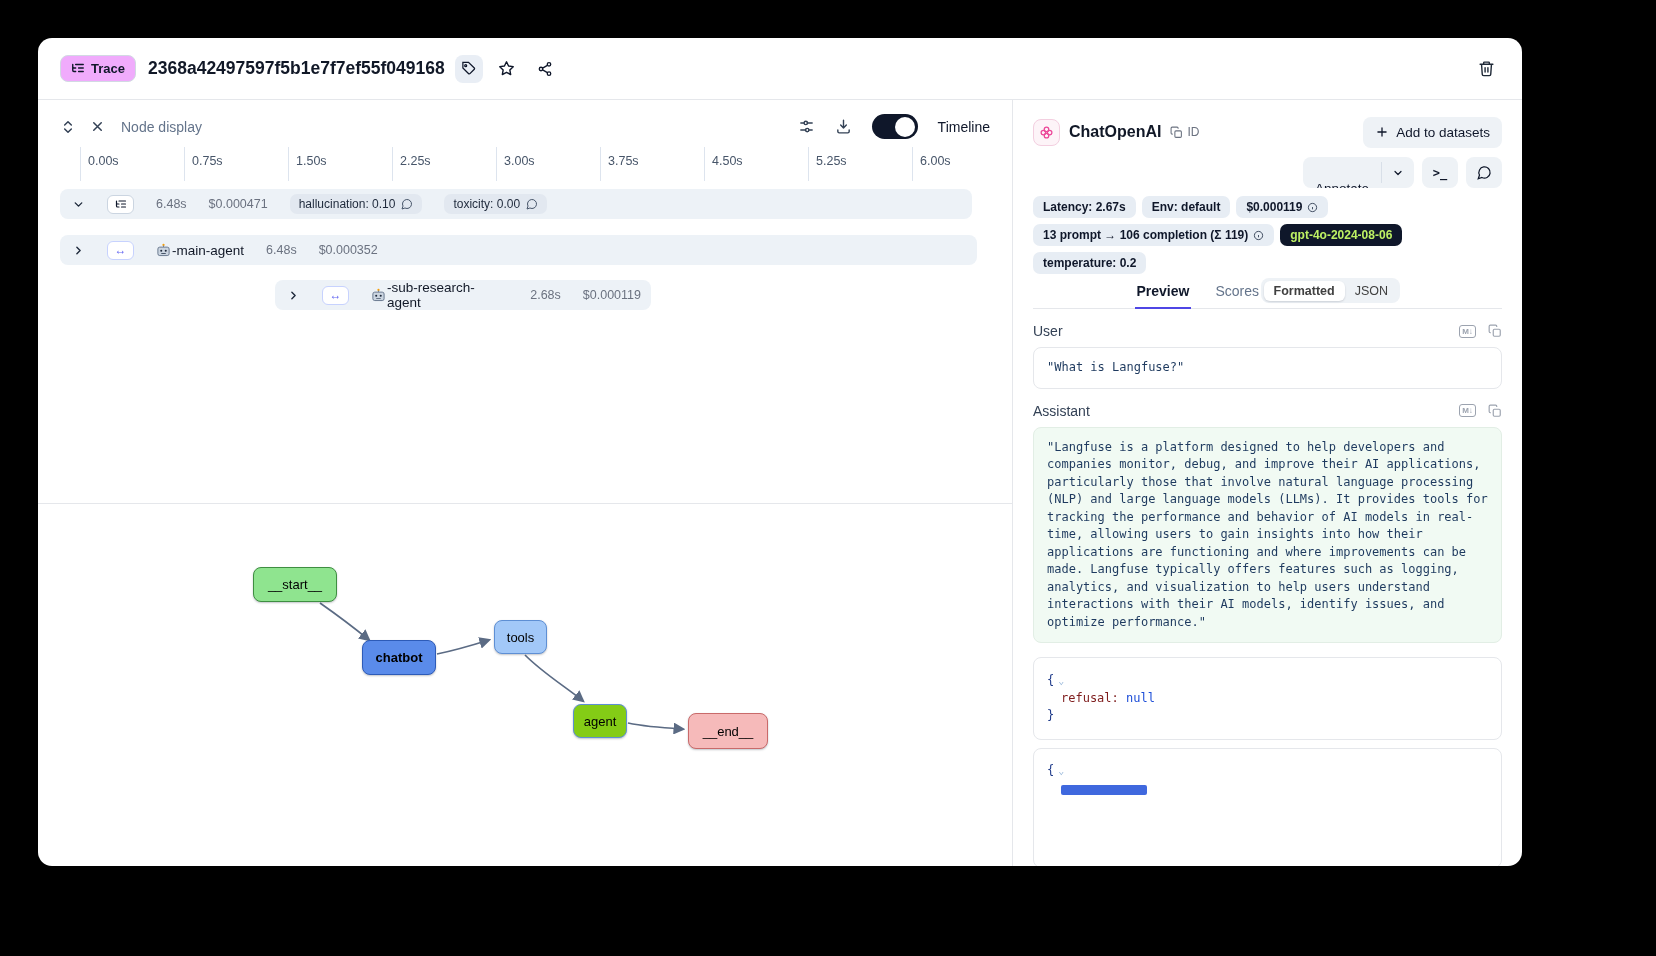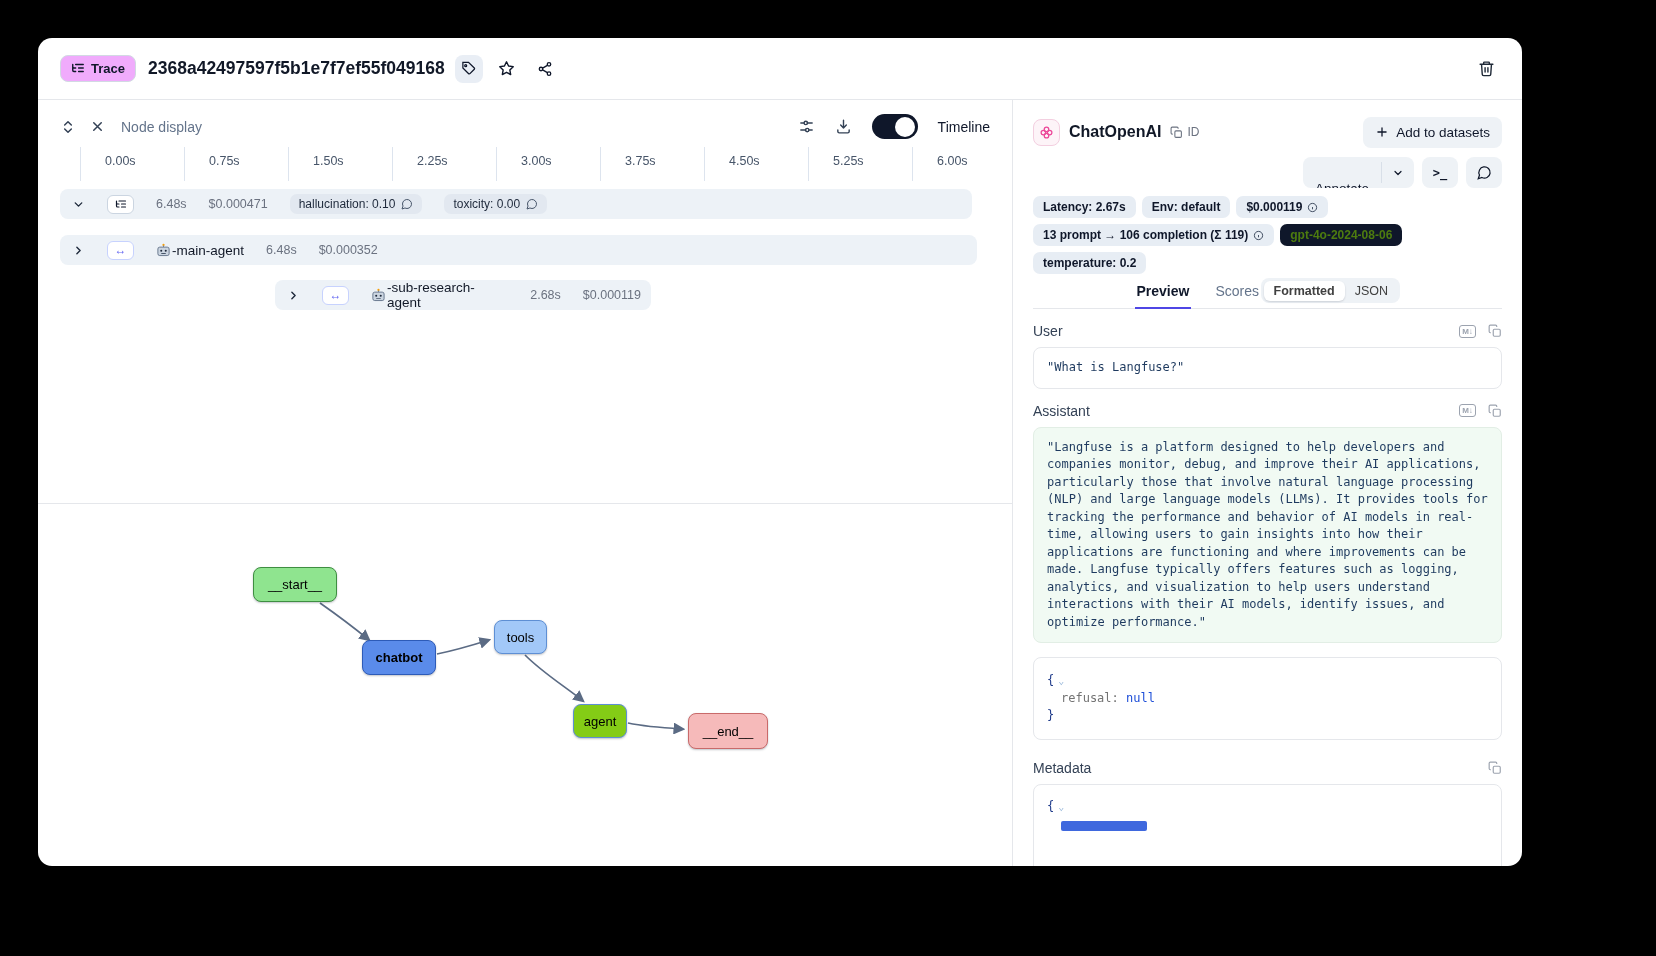--- a/index.html
+++ b/index.html
@@ -30,21 +30,21 @@
   .lp-toolbar { display:flex; align-items:center; gap:14px; padding:14px 22px 8px 22px; }
   .lp-toolbar .tool-ic { color:#334155; display:inline-flex; cursor:pointer; }
   .node-display { font-size:14px; color:#64748b; margin-left:2px; }
   .lp-right { margin-left:auto; display:flex; align-items:center; gap:20px; }
   .toggle { width:46px; height:25px; border-radius:13px; background:#0f172a; position:relative; cursor:pointer; }
   .toggle .knob { position:absolute; right:3px; top:2.5px; width:20px; height:20px; border-radius:50%; background:#fff; }
   .toggle-label { font-size:14px; color:#0f172a; }
 
   
   .time-axis { display:flex; margin-left:42px; height:34px; overflow:hidden; }
-  .tick { width:104px; flex:0 0 104px; border-left:1px solid #dde4ee; padding:7px 0 0 24px;
+  .tick { width:104px; flex:0 0 104px; border-left:1px solid #dde4ee; padding:7px 0 0 7px;
     font-size:12.5px; color:#475569; }
 
   
   .rows-area { position:relative; margin-top:8px; }
   .trace-row { position:absolute; height:30px; background:#edf2f7; border-radius:8px;
     display:flex; align-items:center; gap:22px; padding:0 10px 0 12px; cursor:pointer; }
   .chev { color:#1e293b; display:inline-flex; }
   .pill-ic { display:inline-flex; align-items:center; justify-content:center; background:#fff;
     border:1px solid #cbd5e1; border-radius:6px; width:27px; height:19px; color:#0f172a; }
   .pill-ic.purple { color:#6366f1; border-color:#c7d2fe; font-size:12px; font-weight:700; }
@@ -76,21 +76,21 @@
   .split-sep { width:1px; background:#d8dfe8; margin:5px 0; }
   .split-caret { display:inline-flex; align-items:center; padding:0 10px; cursor:pointer; color:#0f172a; }
   .sq-btn { display:inline-flex; align-items:center; justify-content:center; height:31px; min-width:36px;
     background:#eef2f6; border:none; border-radius:8px; cursor:pointer; color:#0f172a; }
   .term-label { font-family:"DejaVu Sans Mono", monospace; font-size:12px; font-weight:700; }
 
   .timestamp { margin-top:13px; font-size:14.5px; color:#111827; }
   .badge-wrap { display:flex; flex-wrap:wrap; gap:6px; margin-top:8px; width:462px; }
   .badge { display:inline-flex; align-items:center; gap:5px; background:#e7edf4; border-radius:7px;
     padding:4px 10px; font-size:12px; font-weight:600; color:#0f172a; }
-  .badge.dark { background:#0f172a; color:#4d7c0f; font-weight:700; }
+  .badge.dark { background:#0f172a; color:#bef264; font-weight:700; }
 
   .tabs-row { display:flex; align-items:flex-end; justify-content:center;
     border-bottom:1px solid #e5e7eb; margin-top:4px; }
   .tabs { display:flex; gap:22px; }
   .tab { font-size:14px; padding:4px 2px 8px 2px; color:#64748b; cursor:pointer; }
   .tab.active { color:#0f172a; font-weight:600; border-bottom:2.5px solid #4f46e5; margin-bottom:-1px; }
   .seg-ctl { display:flex; background:#eef2f6; border-radius:8px; padding:2.5px; margin-bottom:5px; }
   .seg { font-size:12.5px; padding:3px 10px; border-radius:6px; color:#404040; cursor:pointer; }
   .seg.active { background:#fff; font-weight:600; box-shadow:0 1px 2px rgba(15,23,42,.15); }
 
@@ -98,21 +98,21 @@
   .section-label { font-size:14px; color:#334155; }
   .head-icons { display:flex; align-items:center; gap:12px; color:#9ca3af; }
   .md-ic { display:inline-flex; align-items:center; justify-content:center; border:1.4px solid #9ca3af;
     border-radius:3px; font-size:8px; font-weight:700; width:17px; height:13px; color:#9ca3af; cursor:pointer; }
 
   .io-box { border:1px solid #e5e7eb; border-radius:8px; background:#fff; padding:11px 13px;
     margin-top:8px; font-size:12px; line-height:17.5px; color:#1e3a5f; }
   .io-box.assistant { background:#f1faf3; border-color:#e2eee5; }
   .code-line { white-space:pre-wrap; }
   .brace { color:#1e3a8a; }
-  .json-key { color:#737373; }
+  .json-key { color:#7f1d1d; }
   .json-val { color:#1d4ed8; }
   .mini-caret { color:#93b4d8; font-size:10px; margin-left:4px; }
   .clip-frag { display:inline-block; width:86px; height:10px; background:#1d4ed8; opacity:.85;
     border-radius:2px; margin-left:14px; margin-top:6px; }
 
   svg { display:block; }
 </style>
 </head>
 <body>
 
@@ -426,29 +426,20 @@
       <div class="io-box mono" style="margin-top:14px; padding:14px 13px;">
         <div>
           <span class="brace">{</span><span class="mini-caret">⌄</span>
         </div>
         <div style="padding-left:14px;">
           <span class="json-key">refusal</span><span class="json-key">: </span><span class="json-val">null</span>
         </div>
         <div><span class="brace">}</span></div>
       </div>
 
-      <div class="section-head" style="margin-top:20px;">
-        <span class="section-label">Metadata</span>
-        <span class="head-icons">
-          <svg width="14" height="14" viewBox="0 0 24 24" fill="none" stroke="#9ca3af" stroke-width="2">
-            <rect x="9" y="9" width="12" height="12" rx="2"></rect>
-              <path d="M5 15H4a2 2 0 0 1-2-2V4a2 2 0 0 1 2-2h9a2 2 0 0 1 2 2v1"></path>
-          </svg>
-        </span>
-      </div>
       <div class="io-box mono" style="height:120px; padding-top:13px;">
         <div>
           <span class="brace">{</span><span class="mini-caret">⌄</span>
         </div>
         <span class="clip-frag"></span>
       </div>
 
     </div>
   </div>
 </div>

